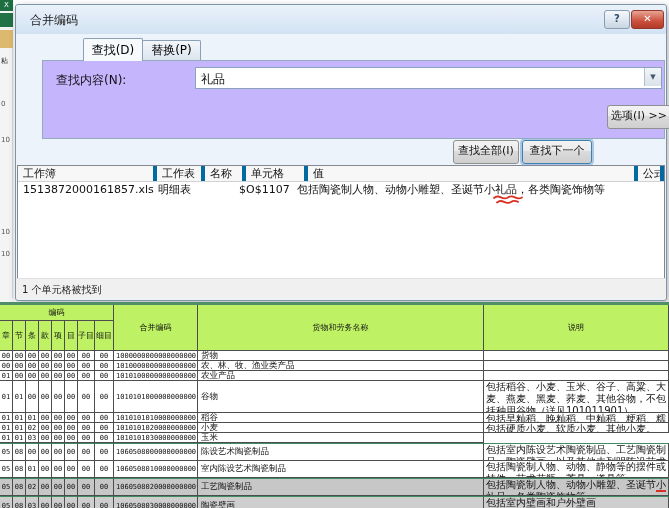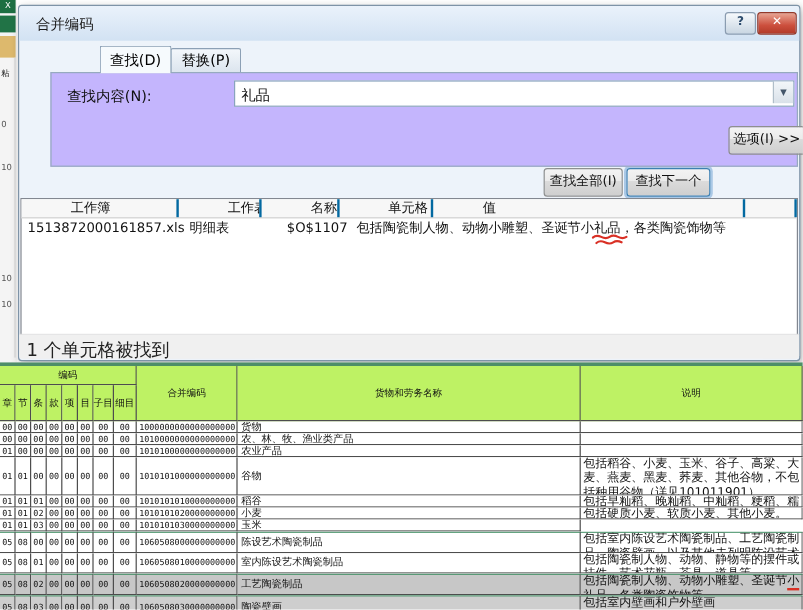--- a/index.html
+++ b/index.html
@@ -45,30 +45,30 @@
 
   
   .cmd{position:absolute;top:135px;height:22px;line-height:20px;}
   #btn-findall{left:437px;width:64px;}
   #btn-findnext{left:506px;width:68px;border-color:#3c7fb1;box-shadow:0 0 0 2px rgba(70,135,200,.40);}
   #btn-closedlg{left:591px;width:57px;}
 
   
   #results{position:absolute;left:1px;top:160px;width:646px;height:113px;background:#fff;border:1px solid #828790;font-size:11px;color:#111;}
   #res-head{display:flex;height:15px;background:#f7f7f7;border-bottom:1px solid #d2d2d2;}
-  #res-head .hcell{border-right:2px solid #0369a1;padding-left:5px;line-height:15px;overflow:hidden;white-space:nowrap;margin-left:36px;}
+  #res-head .hcell{border-right:4px solid #0369a1;padding-left:5px;line-height:15px;overflow:hidden;white-space:nowrap;}
   #res-row{display:flex;height:16px;line-height:15px;white-space:nowrap;}
   .rc{padding-left:5px;overflow:visible;white-space:nowrap;flex-shrink:0;}
   .w-book{width:130px;} .w-sheet{width:39px;} .w-name{width:32px;} .w-cell{width:53px;} .w-val{width:321px;} .w-for{flex:1;}
   #res-mark{position:relative;display:inline-block;}
   #res-scribble{position:absolute;left:-2px;top:13px;}
 
   
   #dlg-status{position:absolute;left:0;bottom:1px;right:0;height:20px;background:#f0f0f0;border-top:1px solid #e0e0e0;border-radius:0 0 3px 3px;}
-  #dlg-status span{position:absolute;left:6px;top:4px;font-size:15px;color:#222;text-align:right;}
+  #dlg-status span{position:absolute;left:6px;top:4px;font-size:10px;color:#222;text-align:right;}
 
   
   #sheet{position:absolute;left:0;top:302px;width:669px;height:206px;background:#fff;border-top:3px solid #4e8e68;color:#111;}
   .shead{display:grid;grid-template-columns:13px 13px 13px 13px 13px 13px 17px 19px 84px 286px 185px;grid-template-rows:16px 30px;}
   .shead>div{background:#bef264;border-right:1px solid #4d4d4d;border-bottom:1px solid #4d4d4d;font-size:8px;display:flex;align-items:center;justify-content:center;overflow:hidden;}
   .g8{grid-column:1/span 8;grid-row:1;}
   .sp2{grid-row:1/span 2;}
   .c9{grid-column:9;} .c10{grid-column:10;} .c11{grid-column:11;}
   .cc{grid-row:2;}
   .cc1{grid-column:1}.cc2{grid-column:2}.cc3{grid-column:3}.cc4{grid-column:4}.cc5{grid-column:5}.cc6{grid-column:6}.cc7{grid-column:7}.cc8{grid-column:8}

